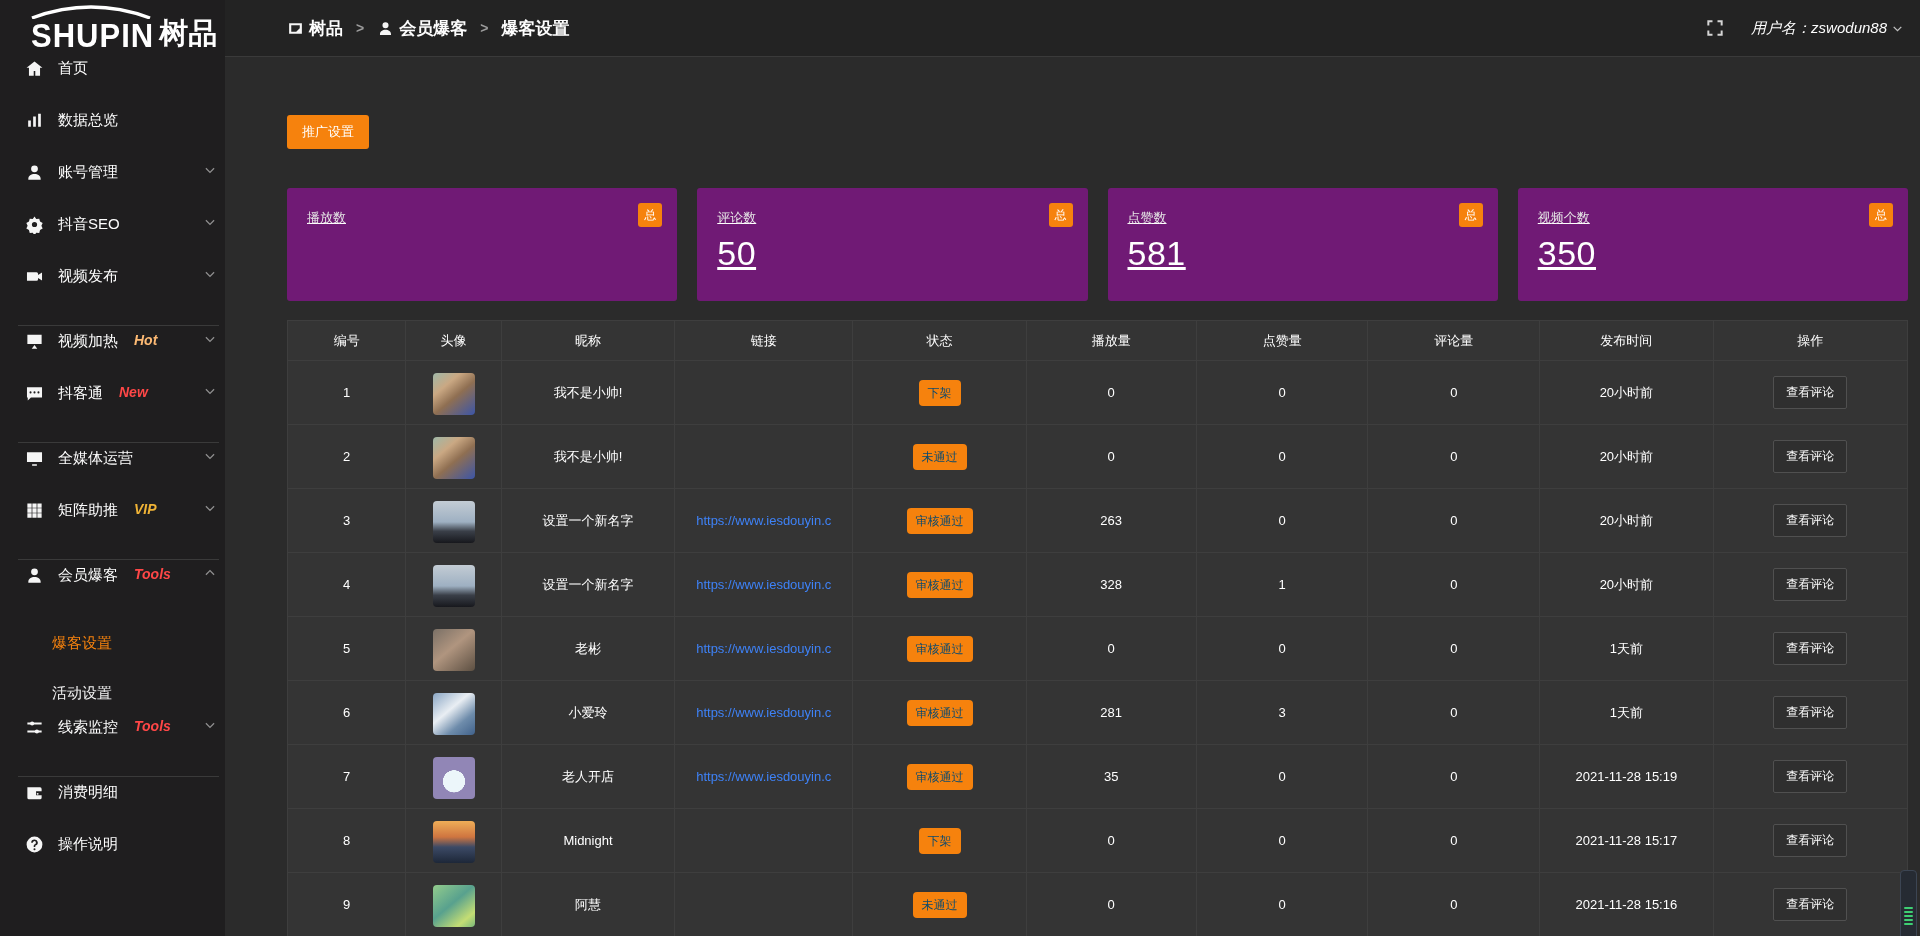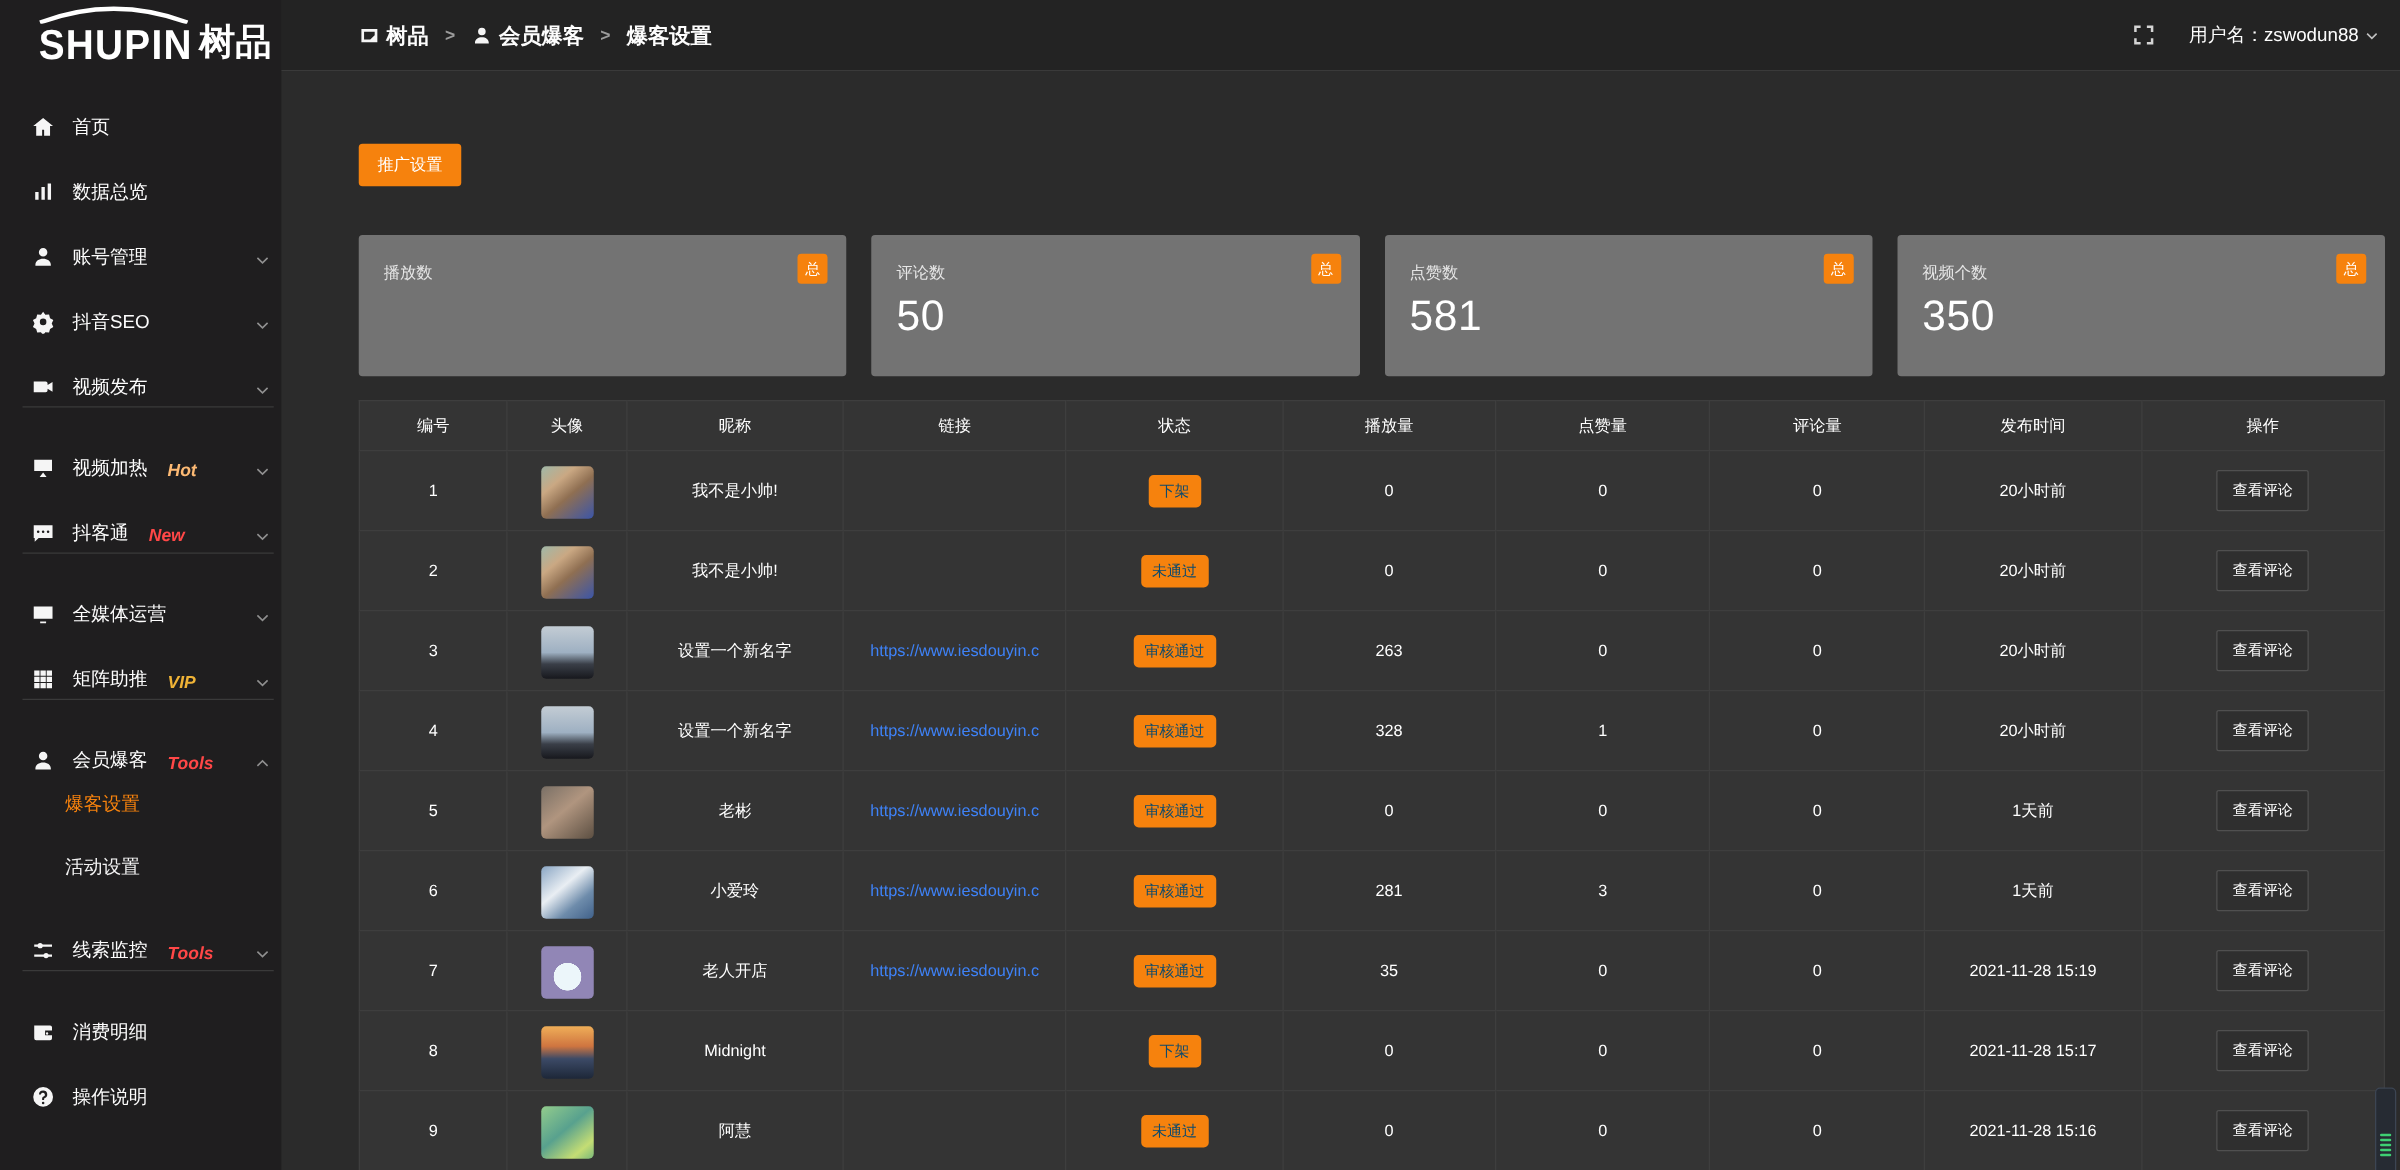--- a/index.html
+++ b/index.html
@@ -18,21 +18,21 @@
     position:relative; height:57px; padding:14px 0 0 31px; white-space:nowrap;
   }
   .logo-arc { position:absolute; top:4px; left:28px; }
   .logo-en {
     font-size:31px; font-weight:800; letter-spacing:1px; color:#fff;
     display:inline-block; transform:scaleY(1.08); transform-origin:top left;
   }
   .logo-cn { font-size:29px; font-weight:700; color:#fff; margin-left:5px; vertical-align:2px; }
   .nav { padding-top:2px; }
   .nav-item {
-    height:52px; display:flex; align-items:flex-end;
+    height:52px; display:flex; align-items:flex-start;
     padding:0 8px 0 25px; cursor:pointer; position:relative;
   }
   .nav-item .icon { width:19px; height:19px; margin-right:14px; display:inline-flex; }
   .nav-item .icon svg { width:19px; height:19px; }
   .nav-label { font-size:15px; color:#fdfdfd; }
   .nav-badge { font-size:14px; font-weight:bold; font-style:italic; margin-left:16px; }
   .nav-chevron { margin-left:auto; width:14px; height:14px; display:inline-flex; opacity:.75; }
   .nav-chevron svg { width:14px; height:14px; }
   .nav-divider { height:1px; background:#3a3a3a; margin:6px 6px 6px 18px; }
   .sub-item {
@@ -45,40 +45,40 @@
     position:absolute; left:225px; right:0; top:0; height:57px;
     background:#232323; border-bottom:1px solid #3a3a3a;
     display:flex; align-items:center;
   }
   .breadcrumb { display:flex; align-items:center; margin-left:62px; }
   .crumb { display:flex; align-items:center; cursor:pointer; }
   .crumb .icon { width:17px; height:17px; margin-right:5px; display:inline-flex; }
   .crumb .icon svg { width:17px; height:17px; }
   .crumb-label { font-size:17px; font-weight:700; color:#fdfdfd; }
   .crumb-sep { color:#9c9c9c; font-size:14px; font-weight:700; margin:0 13px; }
-  .topbar-right { margin-left:auto; display:flex; align-items:center; padding-right:16px; }
+  .topbar-right { margin-left:auto; display:flex; align-items:center; padding-right:16px;font-style:italic; }
   .fullscreen-btn { width:20px; height:20px; display:inline-flex; margin-right:26px; cursor:pointer; opacity:.9; }
   .fullscreen-btn svg { width:20px; height:20px; }
   .username { font-size:15px; color:#fdfdfd; cursor:pointer; display:flex; align-items:center; }
   .username .icon { width:13px; height:13px; margin-left:4px; display:inline-flex; opacity:.85; }
   .username .icon svg { width:13px; height:13px; }
   
   .content {
     position:absolute; left:225px; top:57px; right:0; bottom:0;
     padding:0 12px 0 62px; overflow:hidden; background:#2b2b2b;
   }
   .promo-btn {
     margin-top:58px; display:inline-block; background:#f6820d; color:#fff;
     font-size:13px; padding:8px 15px; border:none; border-radius:3px; cursor:pointer;
     font-family:inherit;
   }
   .cards { margin-top:39px; display:flex; gap:20px; }
   .card {
-    flex:1; height:113px; background:#737373; border-radius:3px;
-    position:relative; padding:21px 20px 0;
+    flex:1; height:113px; background:#701a75; border-radius:3px;
+    position:relative; padding:21px 20px 0;text-decoration:underline;
   }
   .card-label { font-size:13px; color:#e6e6e6; }
   .card-value { font-size:34px; color:#fff; margin-top:7px; letter-spacing:.5px; }
   .card-badge {
     position:absolute; top:15px; right:15px; width:24px; height:24px;
     background:#f6820d; border-radius:3px; color:#fff; font-size:12px;
     display:flex; align-items:center; justify-content:center;
   }
   .table-wrap { margin-top:19px; }
   table { width:100%; border-collapse:collapse; table-layout:fixed; background:#343434; }

